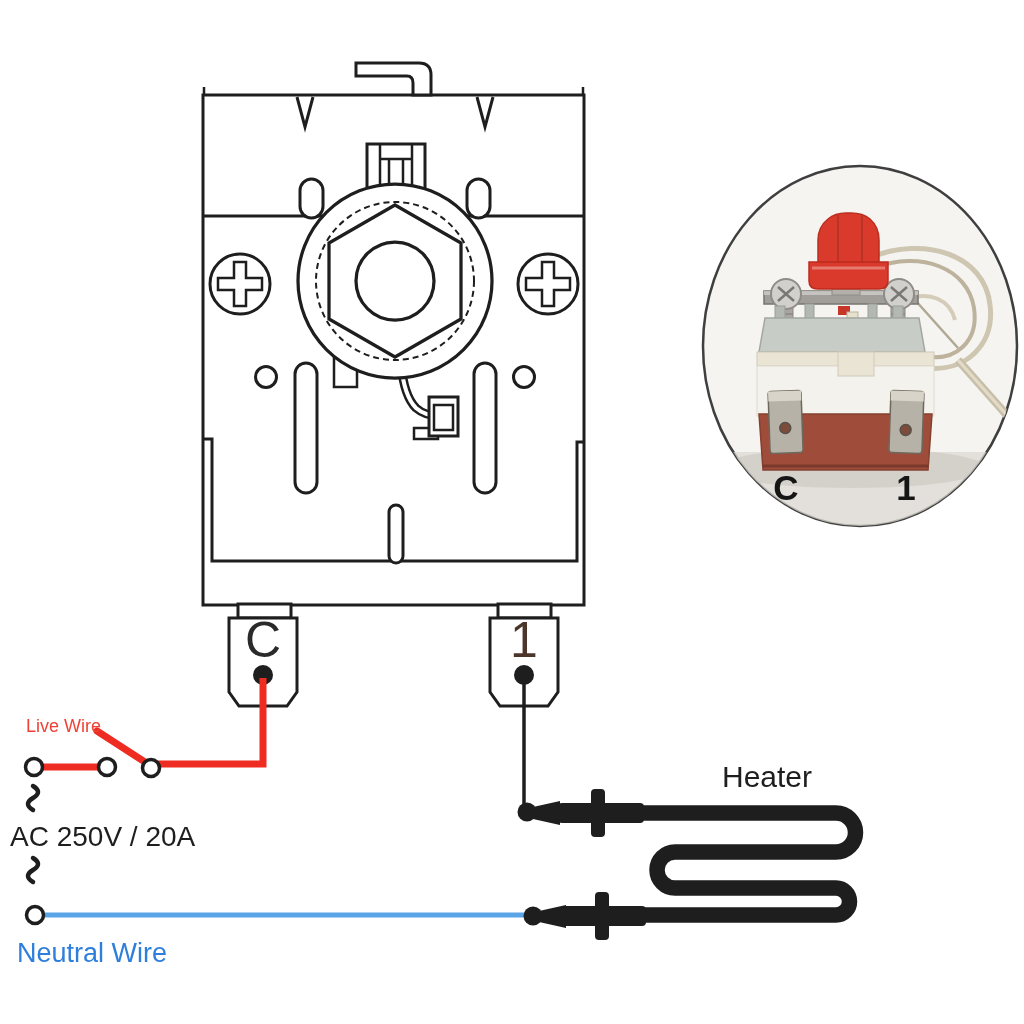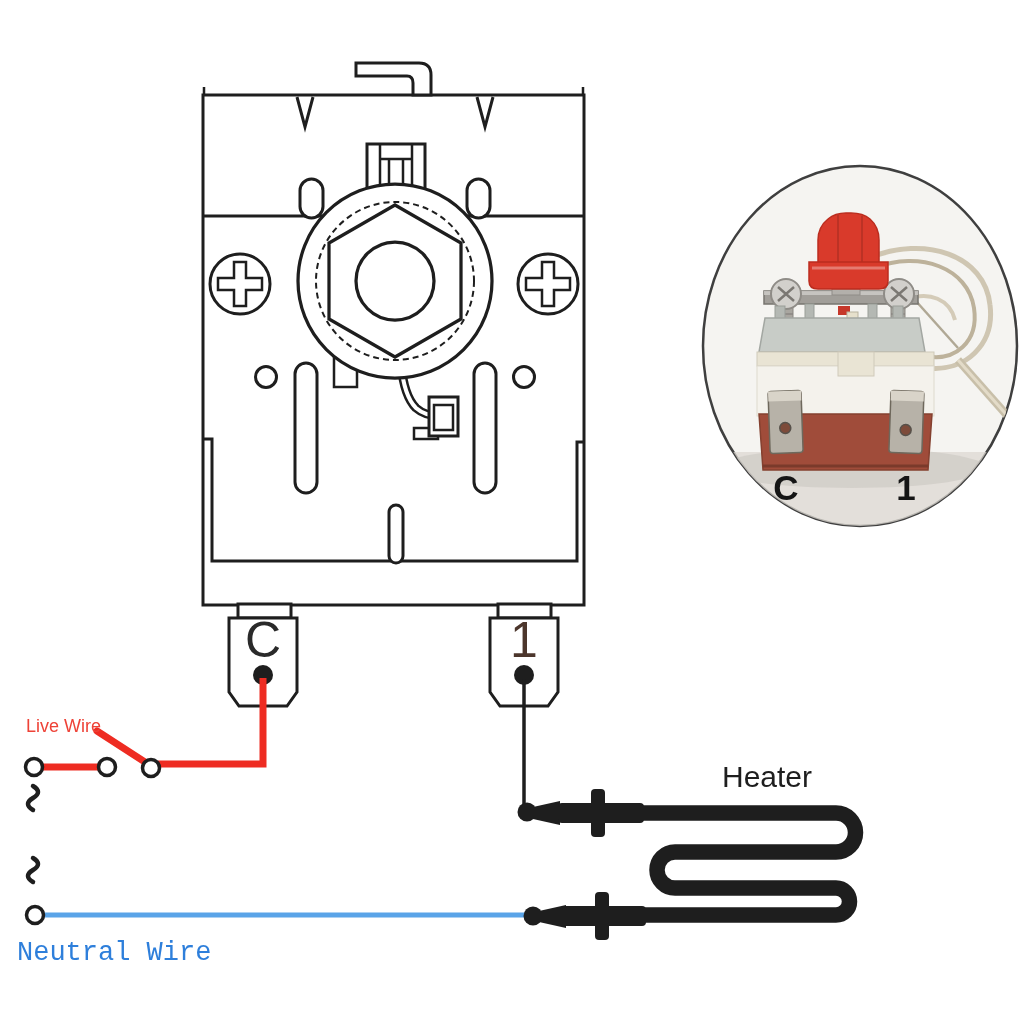--- a/index.html
+++ b/index.html
@@ -11,21 +11,21 @@
   
   .ink-s{stroke:var(--ink);}
   .ink-f{fill:var(--ink);}
   .wfill{fill:#ffffff;}
   .red-s{stroke:var(--wire-red);}
   .blue-s{stroke:var(--neutral-blue);}
   
   .lbl{position:absolute;line-height:1;white-space:nowrap;}
   .live{left:26px;top:695px;font-size:18px;color:var(--live-text-red);margin-top:22px;}
   .rating{left:10px;top:823px;font-size:28px;color:var(--ink);}
-  .neutral{left:17px;top:940px;font-size:27px;color:var(--neutral-text-blue);font-family:Liberation Mono, monospace;}
+  .neutral{left:17px;top:940px;font-size:27px;color:var(--neutral-text-blue);}
   .heaterlbl{left:722px;top:762px;font-size:30px;color:var(--ink);}
   .termC{left:229px;top:615px;width:68px;text-align:center;font-size:50px;color:#2a2a2a;}
   .term1{left:490px;top:615px;width:68px;text-align:center;font-size:50px;color:var(--terminal-one-brown);}
   .photoC{left:764px;top:470px;width:44px;text-align:center;font-size:35px;font-weight:700;color:#151515;}
   .photo1{left:884px;top:470px;width:44px;text-align:center;font-size:35px;font-weight:700;color:#151515;}
 </style>
 </head>
 <body>
 
 <div class="canvas">
@@ -211,20 +211,21 @@
         <g transform="rotate(2 906 420)">
           <rect x="890" y="391" width="33" height="62" rx="3" fill="var(--metal-gray)" stroke="#6e685c" stroke-width="1.5"></rect>
           <rect x="890" y="391" width="33" height="10" fill="#d9d4c9"></rect>
           <circle cx="906" cy="430" r="5.5" fill="#7d4b3a" stroke="#57514a" stroke-width="1.5"></circle>
         </g>
       </g>
     </g>
   </svg>
 
   <div class="lbl live">Live Wire</div>
+  <div class="lbl rating">AC 250V / 20A</div>
   <div class="lbl neutral">Neutral Wire</div>
   <div class="lbl heaterlbl">Heater</div>
 
   <div class="lbl termC">C</div>
   <div class="lbl term1">1</div>
 
   <div class="lbl photoC">C</div>
   <div class="lbl photo1">1</div>
 </div>
 

